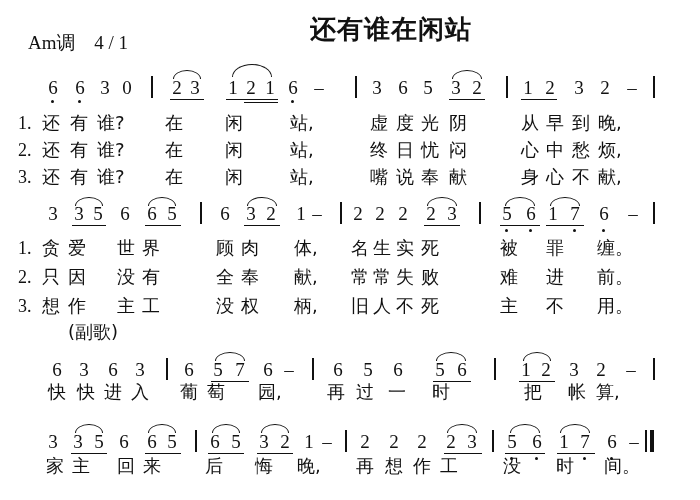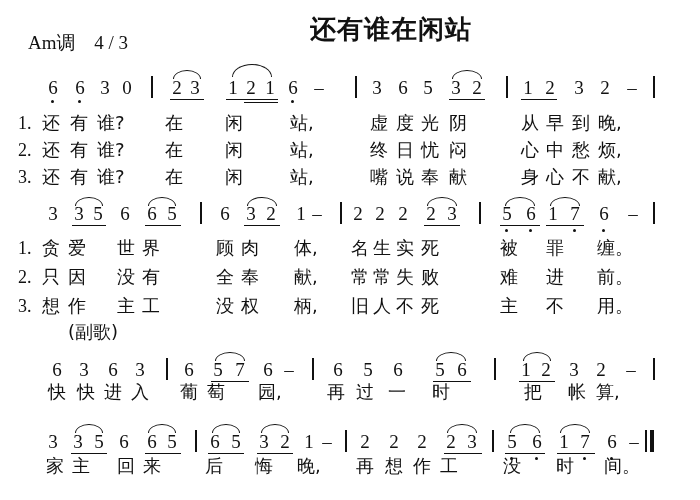--- a/index.html
+++ b/index.html
@@ -16,21 +16,21 @@
   .slur { position:absolute; border:1.5px solid #111; border-bottom:none; border-left-color:#111; border-right-color:#111;
           border-radius:50% 50% 0 0 / 100% 100% 0 0; border-left-width:1px; border-right-width:1px; height:8px; }
   .lyr { position:absolute; font-size:18px; line-height:20px; font-family:"DejaVu Sans", sans-serif; }
   .vn { position:absolute; font-size:18px; line-height:20px; }
 </style>
 </head>
 <body>
 
 <div class="abs" id="key">
   <span>Am调</span>
-  <span style="margin-left:14px">4 / 3</span>
+  <span style="margin-left:14px">4 / 1</span>
 </div>
 <div class="abs" id="title">还有谁在闲站</div>
 
 <div>
   <span class="note" style="left:46px;top:78px">6</span>
   <span class="dotb" style="left:51px;top:100px"></span>
   <span class="note" style="left:73px;top:78px">6</span>
   <span class="dotb" style="left:78px;top:100px"></span>
   <span class="note" style="left:98px;top:78px">3</span>
   <span class="note" style="left:120px;top:78px">0</span>

